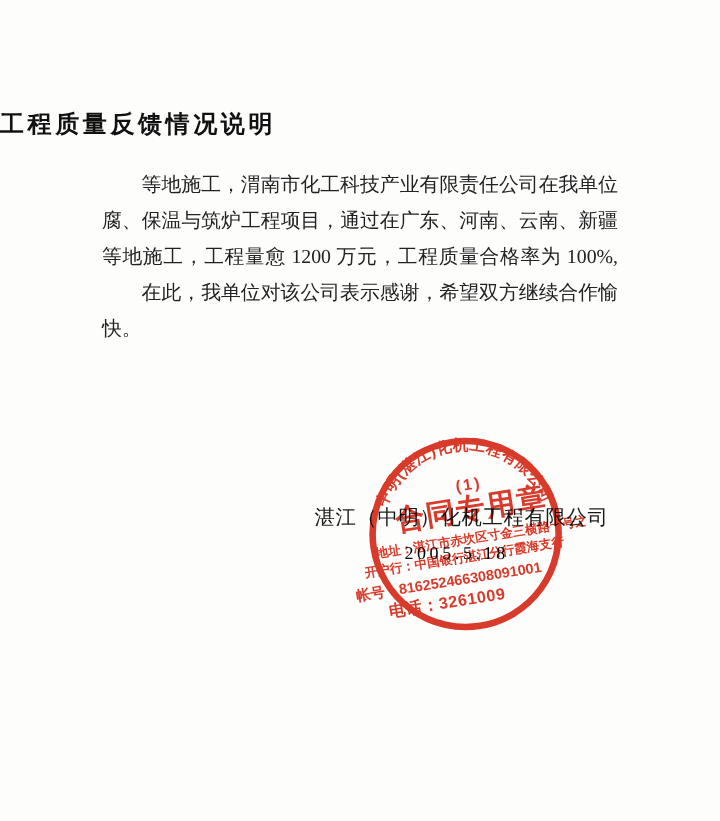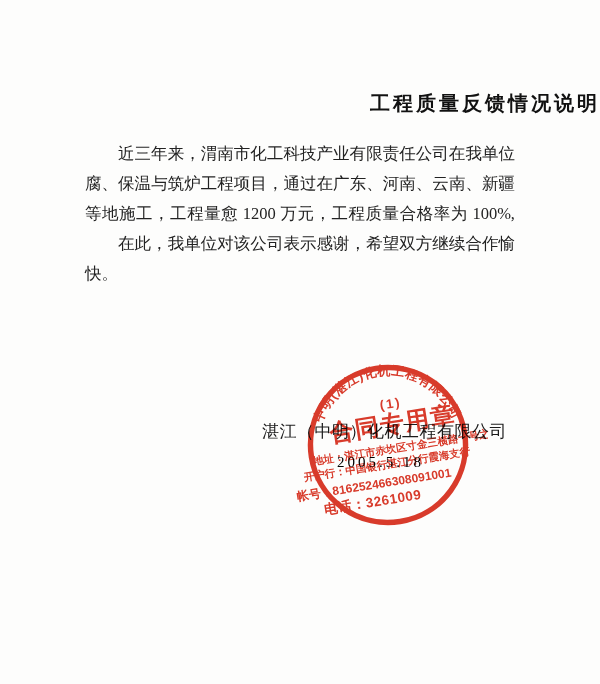--- a/index.html
+++ b/index.html
@@ -6,21 +6,21 @@
   .page{
     position:relative;
     width:600px;height:684px;
     background:#fdfdfc;
     overflow:hidden;
     font-family:"Liberation Serif", serif;
     color:#1c1c1c;
   }
   .doc-title{
     position:absolute;top:90px;left:0;right:0;
-    text-align:right;
+    text-align:left;
     font-family:"Liberation Sans", sans-serif;
     font-weight:bold;
     font-size:20px;
     letter-spacing:3px;
     color:#111;
   }
   .doc-body{
     position:absolute;left:85px;top:139px;width:430px;
     font-size:16.5px;
     color:#222;
@@ -62,21 +62,21 @@
   }
 </style>
 </head>
 <body>
 
 <div class="page">
 
   <div class="doc-title">工程质量反馈情况说明</div>
 
   <div class="doc-body">
-    <div class="body-line indent fill">近三年来，渭南市化工科技产业有限责任公司在我单位</div>
+    <div class="body-line indent fill">等地施工，渭南市化工科技产业有限责任公司在我单位</div>
     <div class="body-line fill">腐、保温与筑炉工程项目，通过在广东、河南、云南、新疆</div>
     <div class="body-line fill">等地施工，工程量愈 1200 万元，工程质量合格率为 100%,</div>
     <div class="body-line indent fill">在此，我单位对该公司表示感谢，希望双方继续合作愉</div>
     <div class="body-line">快。</div>
   </div>
 
   <div class="signature">湛江（中明）化机工程有限公司</div>
 
   <div class="doc-date">2005.5.18</div>
 

